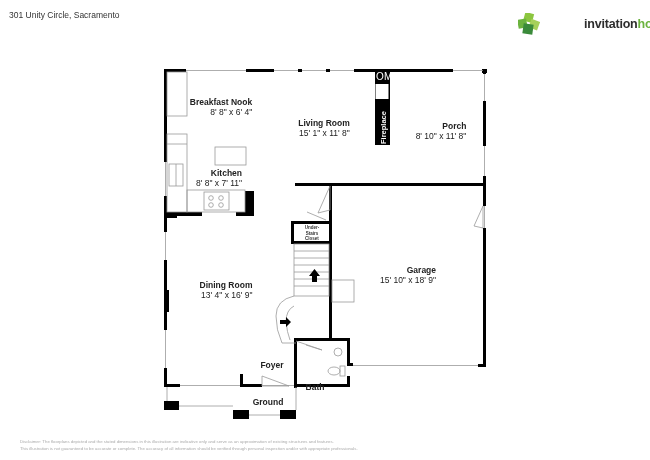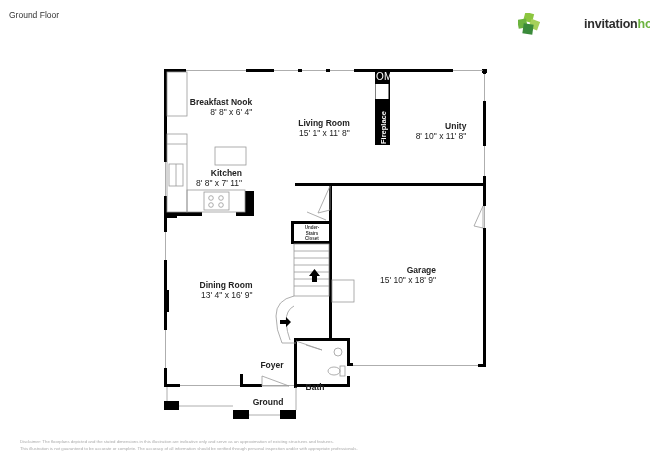--- a/index.html
+++ b/index.html
@@ -15,21 +15,21 @@
   .lbl .n { font-weight:bold; font-size:8.5px; color:#222; display:block; line-height:10px; }
   .lbl .d { font-size:8.5px; color:#222; display:block; line-height:10px; }
   .small { position:absolute; font-size:4.5px; line-height:5.5px; text-align:center; font-weight:bold; color:#333; transform:translateX(-50%); }
   .fp-text { position:absolute; color:#fff; font-weight:bold; font-size:7.5px; transform:rotate(-90deg); transform-origin:left top; left:379px; top:144px; white-space:nowrap; }
   .ome { position:absolute; left:376px; top:71px; color:#fff; font-size:10px; line-height:11px; letter-spacing:0.2px; }
 </style>
 </head>
 <body>
 
 <div class="hdr">
-  <div>Ground Floor</div>
+  <div>301 Unity Circle, Sacramento</div>
 </div>
 
 <div class="logo">
   <svg width="22" height="22" viewBox="0 0 22 22">
     <rect x="6" y="0" width="9" height="9" fill="#8cc63f" transform="rotate(15 11 5)"></rect>
     <rect x="0" y="6" width="9" height="9" fill="#6bb33e" transform="rotate(-10 5 11)"></rect>
     <rect x="12" y="7" width="9" height="9" fill="#a6d05a" transform="rotate(20 16 11)"></rect>
     <rect x="5" y="11" width="10" height="10" fill="#3a8a3a" transform="rotate(8 10 16)"></rect>
   </svg>
   <span class="logo-text"><span class="a">invitation</span><span class="b">homes</span></span>
@@ -162,21 +162,21 @@
 
 <div class="lbl" style="left:221px; top:97px;">
   <span class="n">Breakfast Nook</span>
   <span class="d">8' 8" x 6' 4"</span>
 </div>
 <div class="lbl" style="left:324px; top:118px;">
   <span class="n">Living Room</span>
   <span class="d">15' 1" x 11' 8"</span>
 </div>
 <div class="lbl" style="left:441px; top:121px;">
-  <span class="n">Unity</span>
+  <span class="n">Porch</span>
   <span class="d">8' 10" x 11' 8"</span>
 </div>
 <div class="lbl" style="left:219px; top:168px;">
   <span class="n">Kitchen</span>
   <span class="d">8' 8" x 7' 11"</span>
 </div>
 <div class="lbl" style="left:408px; top:265px;">
   <span class="n">Garage</span>
   <span class="d">15' 10" x 18' 9"</span>
 </div>

